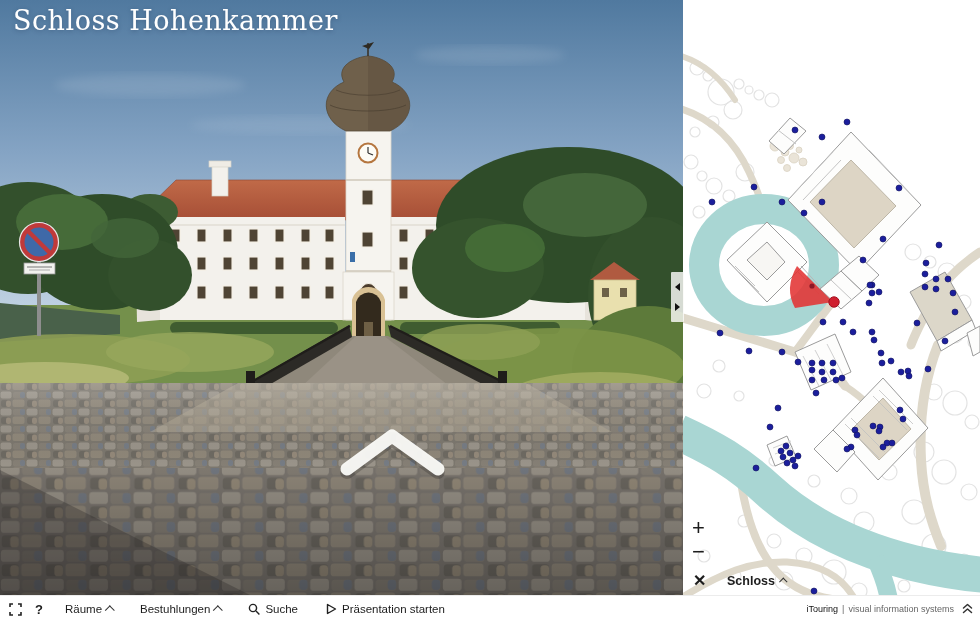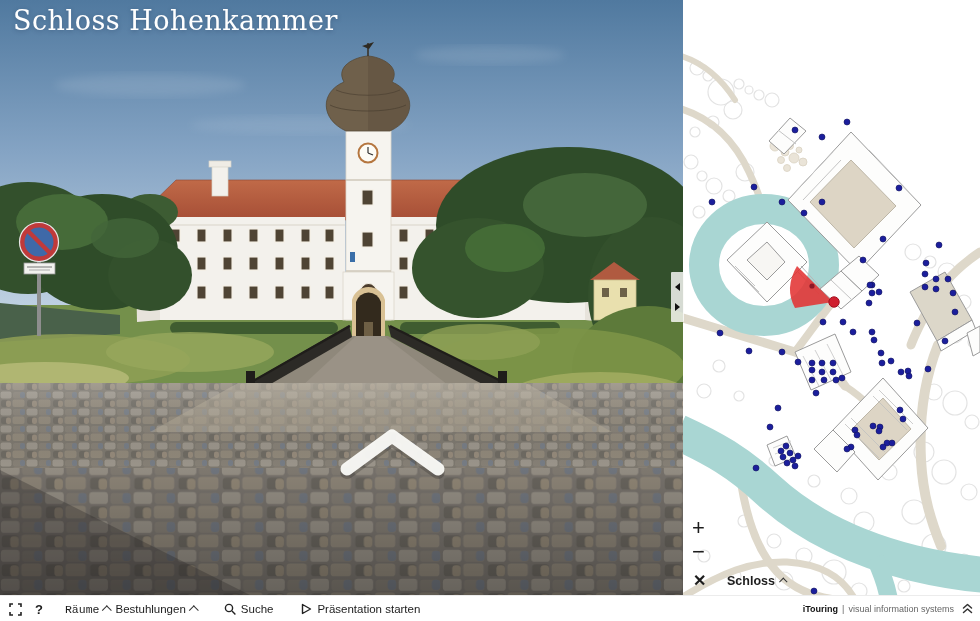--- a/index.html
+++ b/index.html
@@ -33,27 +33,27 @@
     border-left:5px solid #111;}
 
   
   .toolbar{position:absolute;left:0;top:595px;width:980px;height:26px;background:#fff;
     border-top:1px solid #ececec;display:flex;align-items:center;z-index:10;
     font-size:11.5px;color:#1c1c1c;}
   .tb-btn{display:flex;align-items:center;gap:5px;background:none;border:none;
     font-size:11.5px;color:#1c1c1c;cursor:pointer;padding:0;font-family:inherit;white-space:nowrap;}
   .tb-fullscreen{margin-left:9px;}
   .tb-help{margin-left:13px;font-weight:700;font-size:13px;}
-  .tb-rooms{margin-left:22px;font-family:Liberation Mono, monospace;}
-  .tb-seating{margin-left:4px;justify-content:flex-end;}
+  .tb-rooms{margin-left:22px;}
+  .tb-seating{margin-left:26px;justify-content:flex-end;}
   .tb-search{margin-left:26px;justify-content:space-between;}
   .tb-pres{margin-left:28px;justify-content:flex-end;}
   .brand{position:absolute;right:26px;top:0;height:26px;display:flex;align-items:center;
     gap:4px;font-size:9px;color:#666;}
-  .brand b{color:#111;font-weight:700;}
+  .brand b{color:#111;font-weight:400;}
   .tb-collapse{position:absolute;right:7px;top:6px;background:none;border:none;cursor:pointer;padding:0;}
 </style>
 </head>
 <body>
 
 <div class="stage">
 
   <svg style="position:absolute;left:0;top:0;z-index:1" width="683" height="595" viewBox="0 0 683 595">
     <defs>
       <linearGradient id="sky" x1="0" y1="0" x2="0" y2="1">

